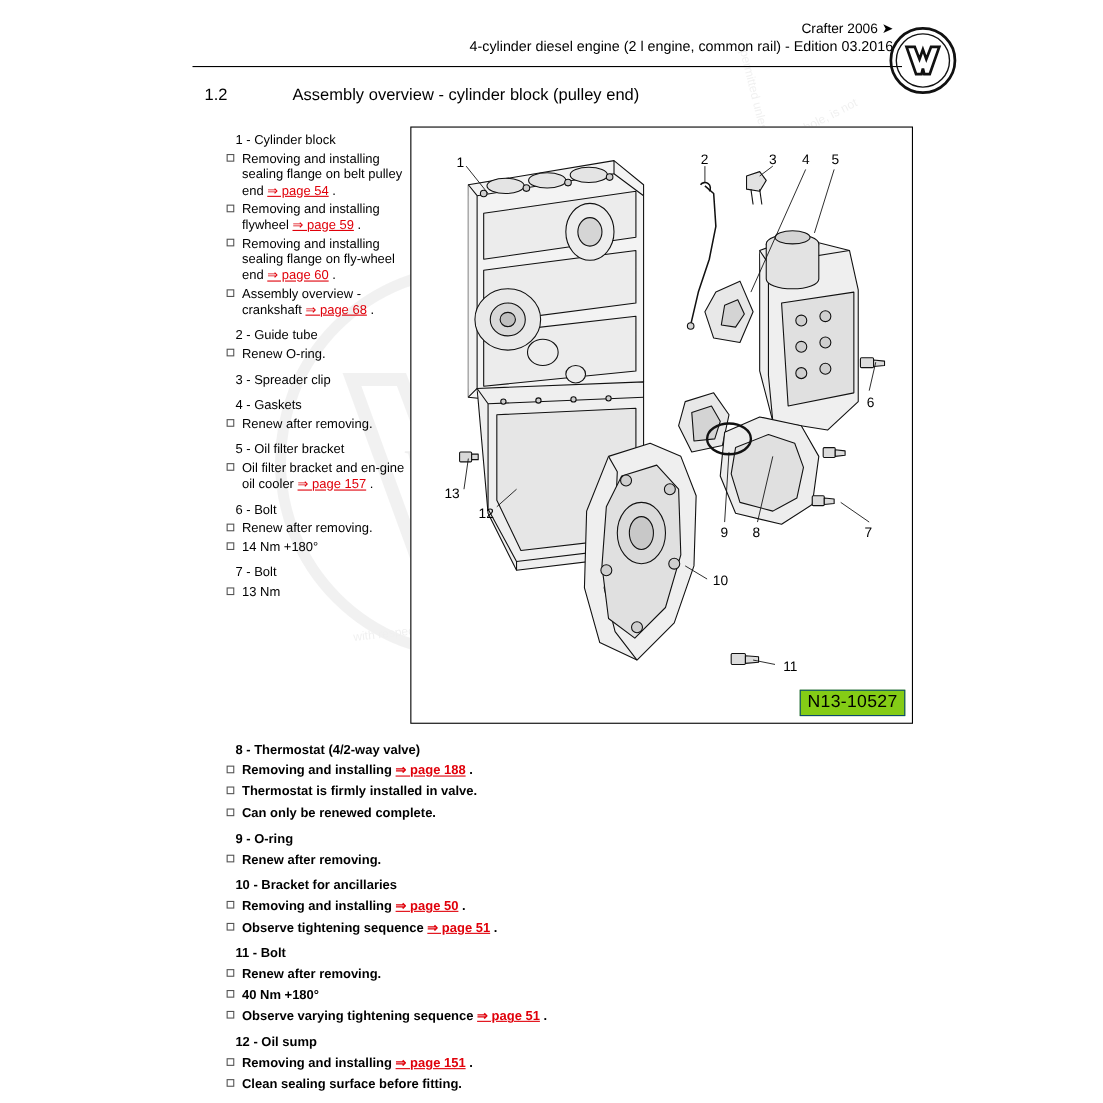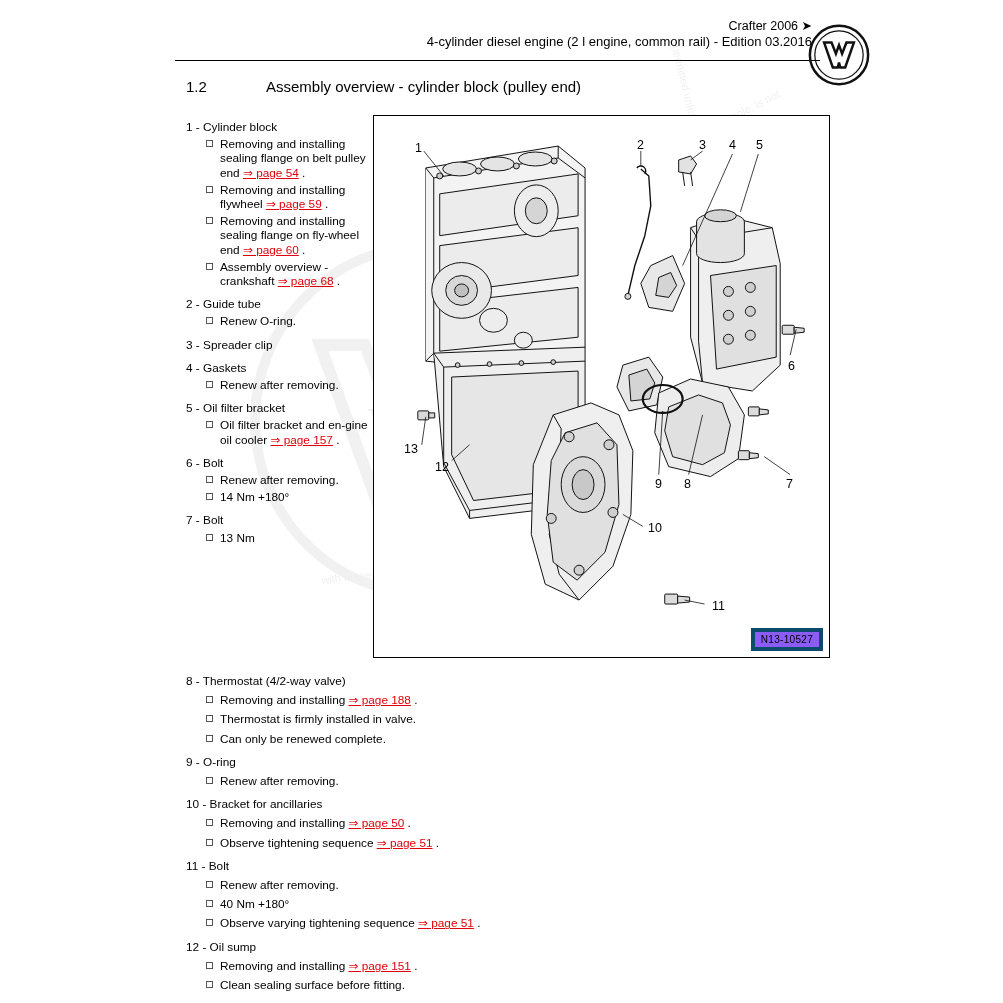--- a/index.html
+++ b/index.html
@@ -51,20 +51,21 @@
     position:absolute;
     left:186px; top:120px;
     width:195px;
     font-size:11.8px;
     line-height:14.2px;
   }
   .item-head {
     margin-top:9px;
     margin-bottom:2px;
     white-space:nowrap;
+    margin-left:28px;
   }
   .item-head:first-child { margin-top:0; }
   .bullet-line {
     display:flex;
     margin:3px 0 3px 0;
     padding-left:20px;
   }
   .bullet-box {
     flex:0 0 auto;
     width:7px; height:7px;
@@ -76,39 +77,40 @@
   .ref { color:#e0000a; }
   .ref u { text-decoration:underline;margin-top:12px; }
 
   
   .list-lower {
     position:absolute;
     left:186px; top:674px;
     width:640px;
     font-size:11.8px;
     line-height:14.2px;
+    font-weight:bold;
   }
   .list-lower .bullet-line { margin:5px 0; }
 
   
   .figure {
     position:absolute;
     left:373px; top:115px;
     width:457px; height:543px;
     border:1.6px solid #000;
     background:#fff;
     overflow:hidden;
   }
   .fig-code {
     position:absolute;
     right:6px; bottom:6px;
-    border:4px solid #0c4a6e;
-    font-size:10px;
+    border:1px solid #0c4a6e;
+    font-size:16px;
     padding:2px 6px 2px 6px;
-    background:#8b5cf6;
+    background:#84cc16;
     letter-spacing:0.3px;
   }
   .lbl {
     position:absolute;
     font-size:12.5px;
     color:#000;
   }
 
   
   .watermark {

